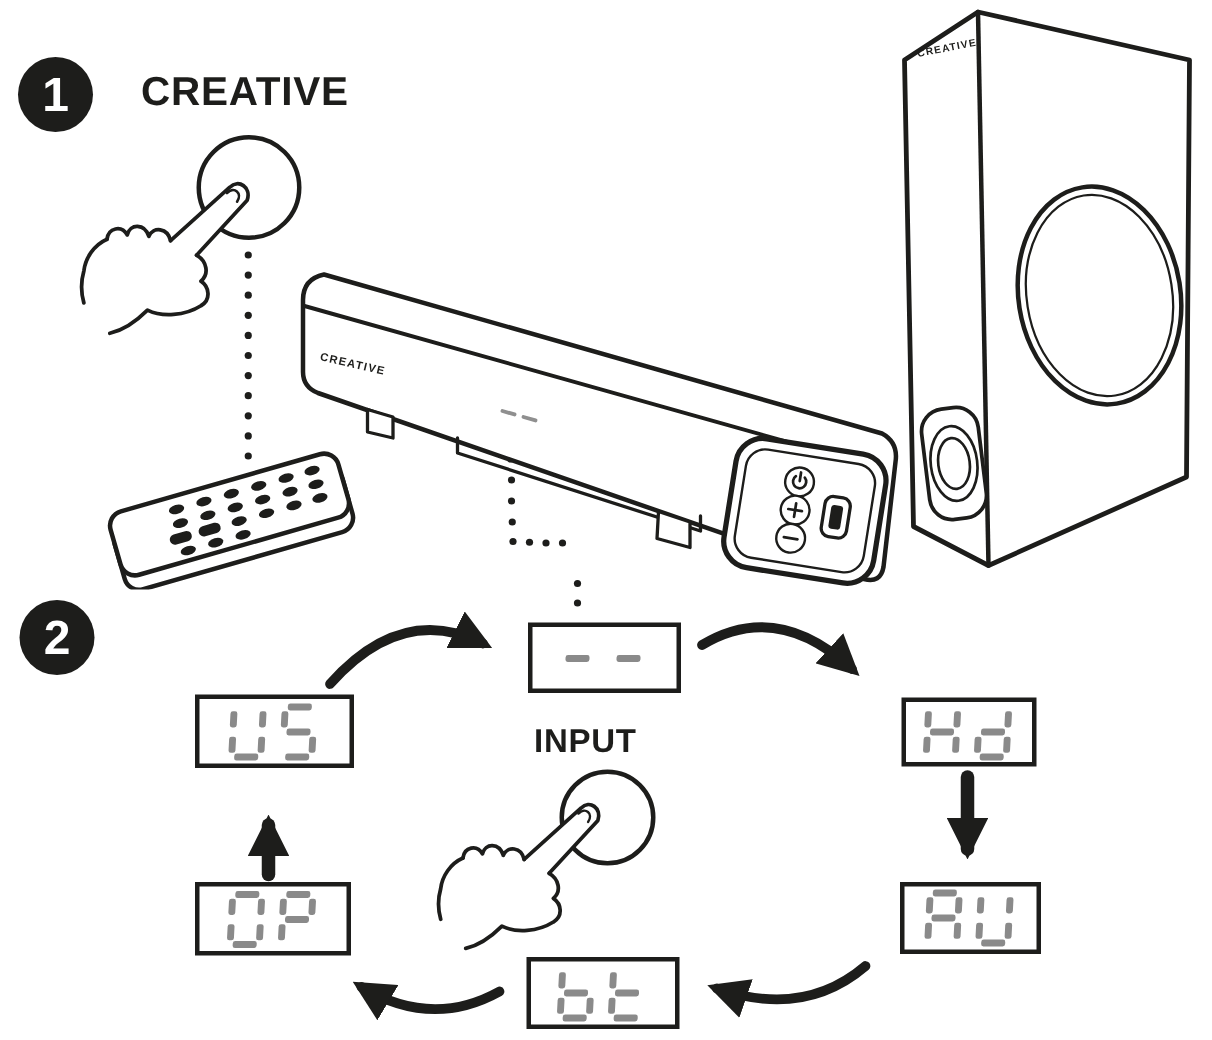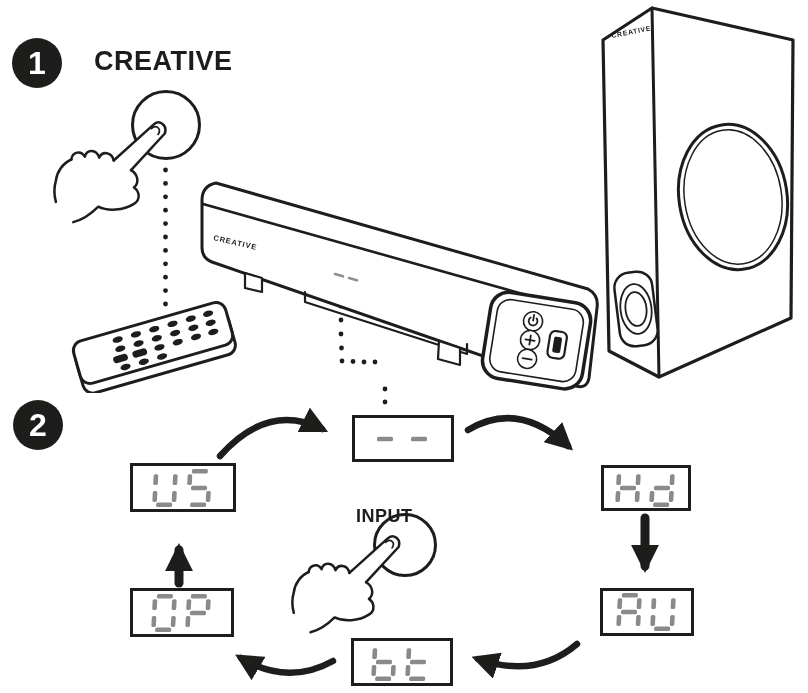--- a/index.html
+++ b/index.html
@@ -160,21 +160,21 @@
 
   <div class="abs badge" style="left:12px;top:38px">
     <span>1</span>
   </div>
   <div class="abs step-title" style="left:94px;top:46px">CREATIVE</div>
   <div class="abs press-circle" style="left:131px;top:90px;width:70px;height:70px"></div>
 
   <div class="abs badge" style="left:13px;top:400px">
     <span>2</span>
   </div>
-  <div class="abs step-title" style="left:356px;top:506px;font-size:18px">INPUT</div>
+  <div class="abs step-title" style="left:356px;top:481px;font-size:22px">INPUT</div>
   <div class="abs press-circle" style="left:373px;top:513px;width:64px;height:64px"></div>
 
   <div class="abs disp" style="left:352px;top:415px;width:102px;height:47px">
       <svg width="66" height="40" viewBox="-4 -1 66 40">
         <g transform="skewX(-3)">
           <rect x="4" y="16.7" width="16" height="4.6" rx="1.6" fill="#8a8a8a"></rect>
           <rect x="38" y="16.7" width="16" height="4.6" rx="1.6" fill="#8a8a8a"></rect>
         </g>
       </svg>
     </div>

